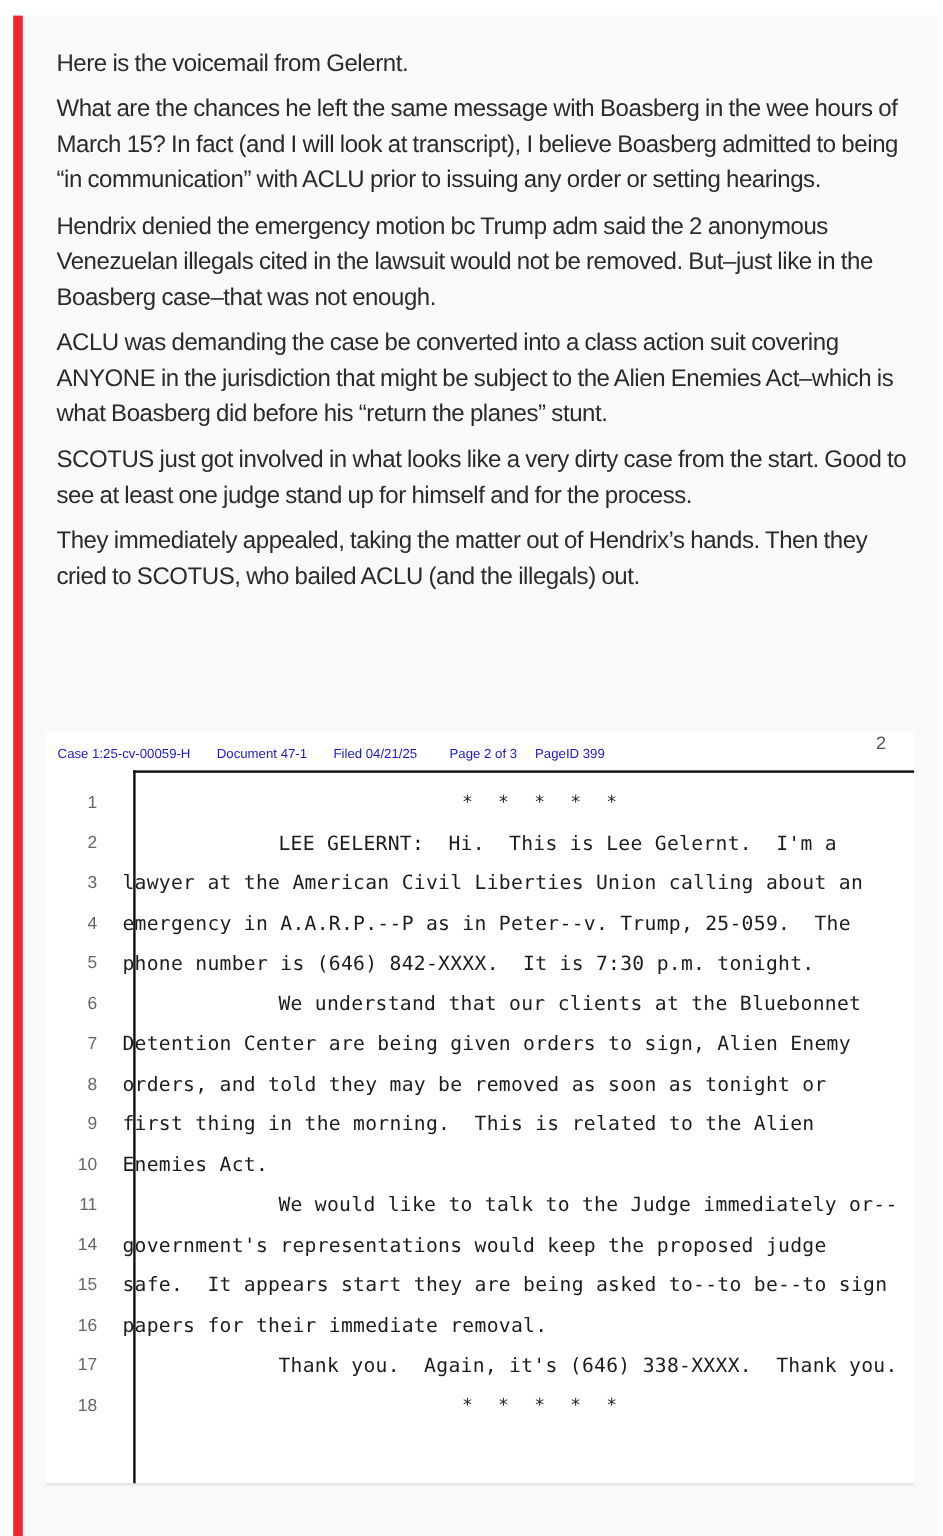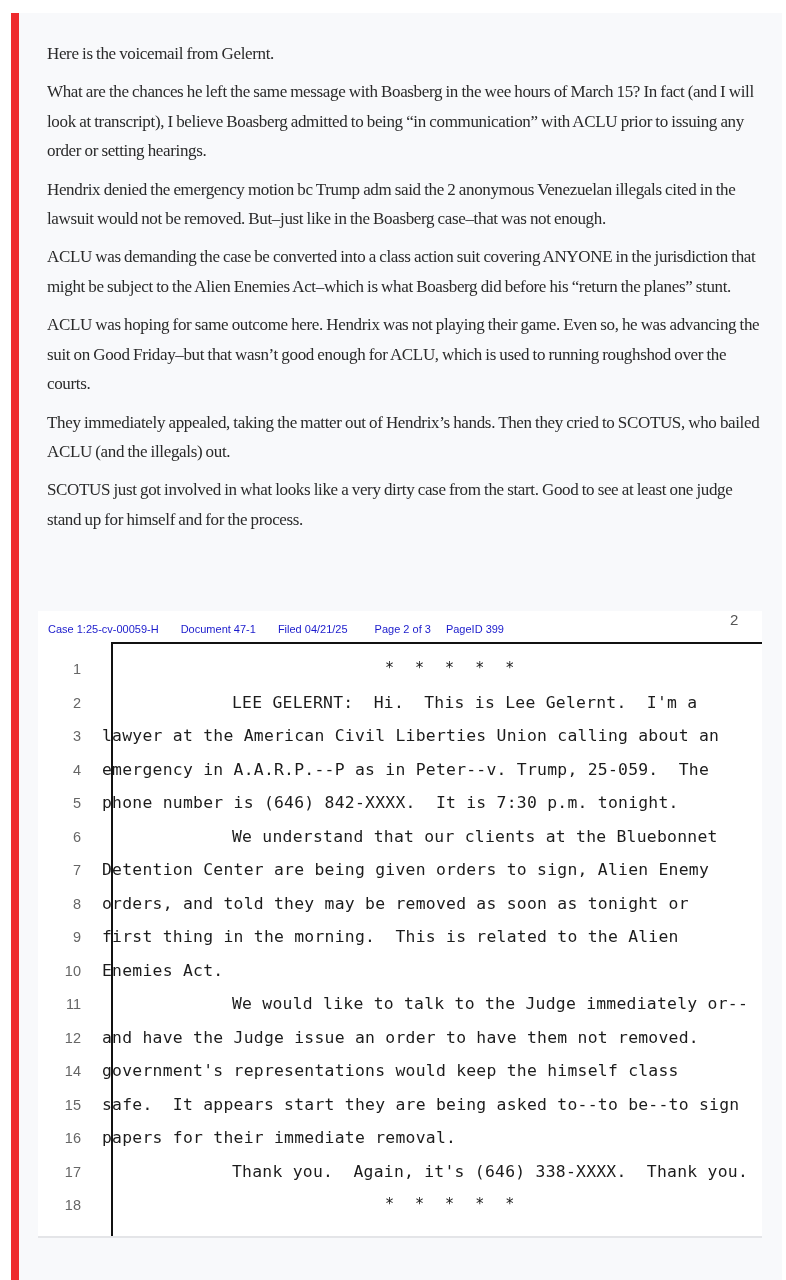--- a/index.html
+++ b/index.html
@@ -18,22 +18,22 @@
       height: 1280px;
       background: #f8f9fb;
       border-left: 8px solid #ee2a2e;
       box-sizing: border-box;
     }
     .quote-body {
       position: absolute;
       left: 28px;
       top: 26px;
       width: 720px;
-      font-family: Liberation Serif, serif;
-      font-size: 17px;
+      font-family: Liberation Sans, sans-serif;
+      font-size: 20px;
       line-height: 29.6px;
       color: #2a2a2a;
       letter-spacing: -0.35px;
       word-spacing: -0.5px;
     }
     .quote-body p {
       margin: 0 0 8.6px 0;
     }
     .doc-image {
       position: absolute;
@@ -119,23 +119,22 @@
   </style>
 </head>
 <body>
 
 <div class="quote-card" style="border-left-color: rgb(238, 42, 46); background: rgb(248, 249, 251);">
   <div class="quote-body">
     <p>Here is the voicemail from Gelernt.</p>
     <p>What are the chances he left the same message with Boasberg in the wee hours of March 15? In fact (and I will look at transcript), I believe Boasberg admitted to being “in communication” with ACLU prior to issuing any order or setting hearings.</p>
     <p>Hendrix denied the emergency motion bc Trump adm said the 2 anonymous Venezuelan illegals cited in the lawsuit would not be removed. But–just like in the Boasberg case–that was not enough.</p>
     <p>ACLU was demanding the case be converted into a class action suit covering ANYONE in the jurisdiction that might be subject to the Alien Enemies Act–which is what Boasberg did before his “return the planes” stunt.</p>
-    <p>ACLU was hoping for same outcome here. Hendrix was not playing their game. Even so, he was advancing the suit on Good Friday–but that wasn’t good enough for ACLU, which is used to running roughshod over the courts.</p>
+    <p>SCOTUS just got involved in what looks like a very dirty case from the start. Good to see at least one judge stand up for himself and for the process.</p>
     <p>They immediately appealed, taking the matter out of Hendrix’s hands. Then they cried to SCOTUS, who bailed ACLU (and the illegals) out.</p>
-    <p>SCOTUS just got involved in what looks like a very dirty case from the start. Good to see at least one judge stand up for himself and for the process.</p>
   </div>
 </div>
 
 <div class="doc-image">
   <div class="doc-header" style="color: rgb(26, 26, 204);">
     <span class="h-case">Case 1:25-cv-00059-H</span><span class="h-doc">Document 47-1</span><span class="h-filed">Filed 04/21/25</span><span class="h-page">Page 2 of 3</span><span class="h-pageid">PageID 399</span>
   </div>
   <div class="doc-pagenum">2</div>
   <div class="doc-rule-top"></div>
   <div class="doc-rule-left"></div>
@@ -144,20 +143,19 @@
       <div class="doc-line"><span class="ln">2</span><span class="lt indent">LEE GELERNT:  Hi.  This is Lee Gelernt.  I'm a</span></div>
       <div class="doc-line"><span class="ln">3</span><span class="lt">lawyer at the American Civil Liberties Union calling about an</span></div>
       <div class="doc-line"><span class="ln">4</span><span class="lt">emergency in A.A.R.P.--P as in Peter--v. Trump, 25-059.  The</span></div>
       <div class="doc-line"><span class="ln">5</span><span class="lt">phone number is (646) 842-XXXX.  It is 7:30 p.m. tonight.</span></div>
       <div class="doc-line"><span class="ln">6</span><span class="lt indent">We understand that our clients at the Bluebonnet</span></div>
       <div class="doc-line"><span class="ln">7</span><span class="lt">Detention Center are being given orders to sign, Alien Enemy</span></div>
       <div class="doc-line"><span class="ln">8</span><span class="lt">orders, and told they may be removed as soon as tonight or</span></div>
       <div class="doc-line"><span class="ln">9</span><span class="lt">first thing in the morning.  This is related to the Alien</span></div>
       <div class="doc-line"><span class="ln">10</span><span class="lt">Enemies Act.</span></div>
       <div class="doc-line"><span class="ln">11</span><span class="lt indent">We would like to talk to the Judge immediately or--</span></div>
-      <div class="doc-line"><span class="ln">12</span><span class="lt">and have the Judge issue an order to have them not removed.</span></div>
-      <div class="doc-line"><span class="ln">14</span><span class="lt">government's representations would keep the himself class</span></div>
+      <div class="doc-line"><span class="ln">14</span><span class="lt">government's representations would keep the proposed judge</span></div>
       <div class="doc-line"><span class="ln">15</span><span class="lt">safe.  It appears start they are being asked to--to be--to sign</span></div>
       <div class="doc-line"><span class="ln">16</span><span class="lt">papers for their immediate removal.</span></div>
       <div class="doc-line"><span class="ln">17</span><span class="lt indent">Thank you.  Again, it's (646) 338-XXXX.  Thank you.</span></div>
       <div class="doc-line"><span class="ln">18</span><span class="lt center">* * * * *</span></div>
     </div>
 </div>
 
 </body></html>

